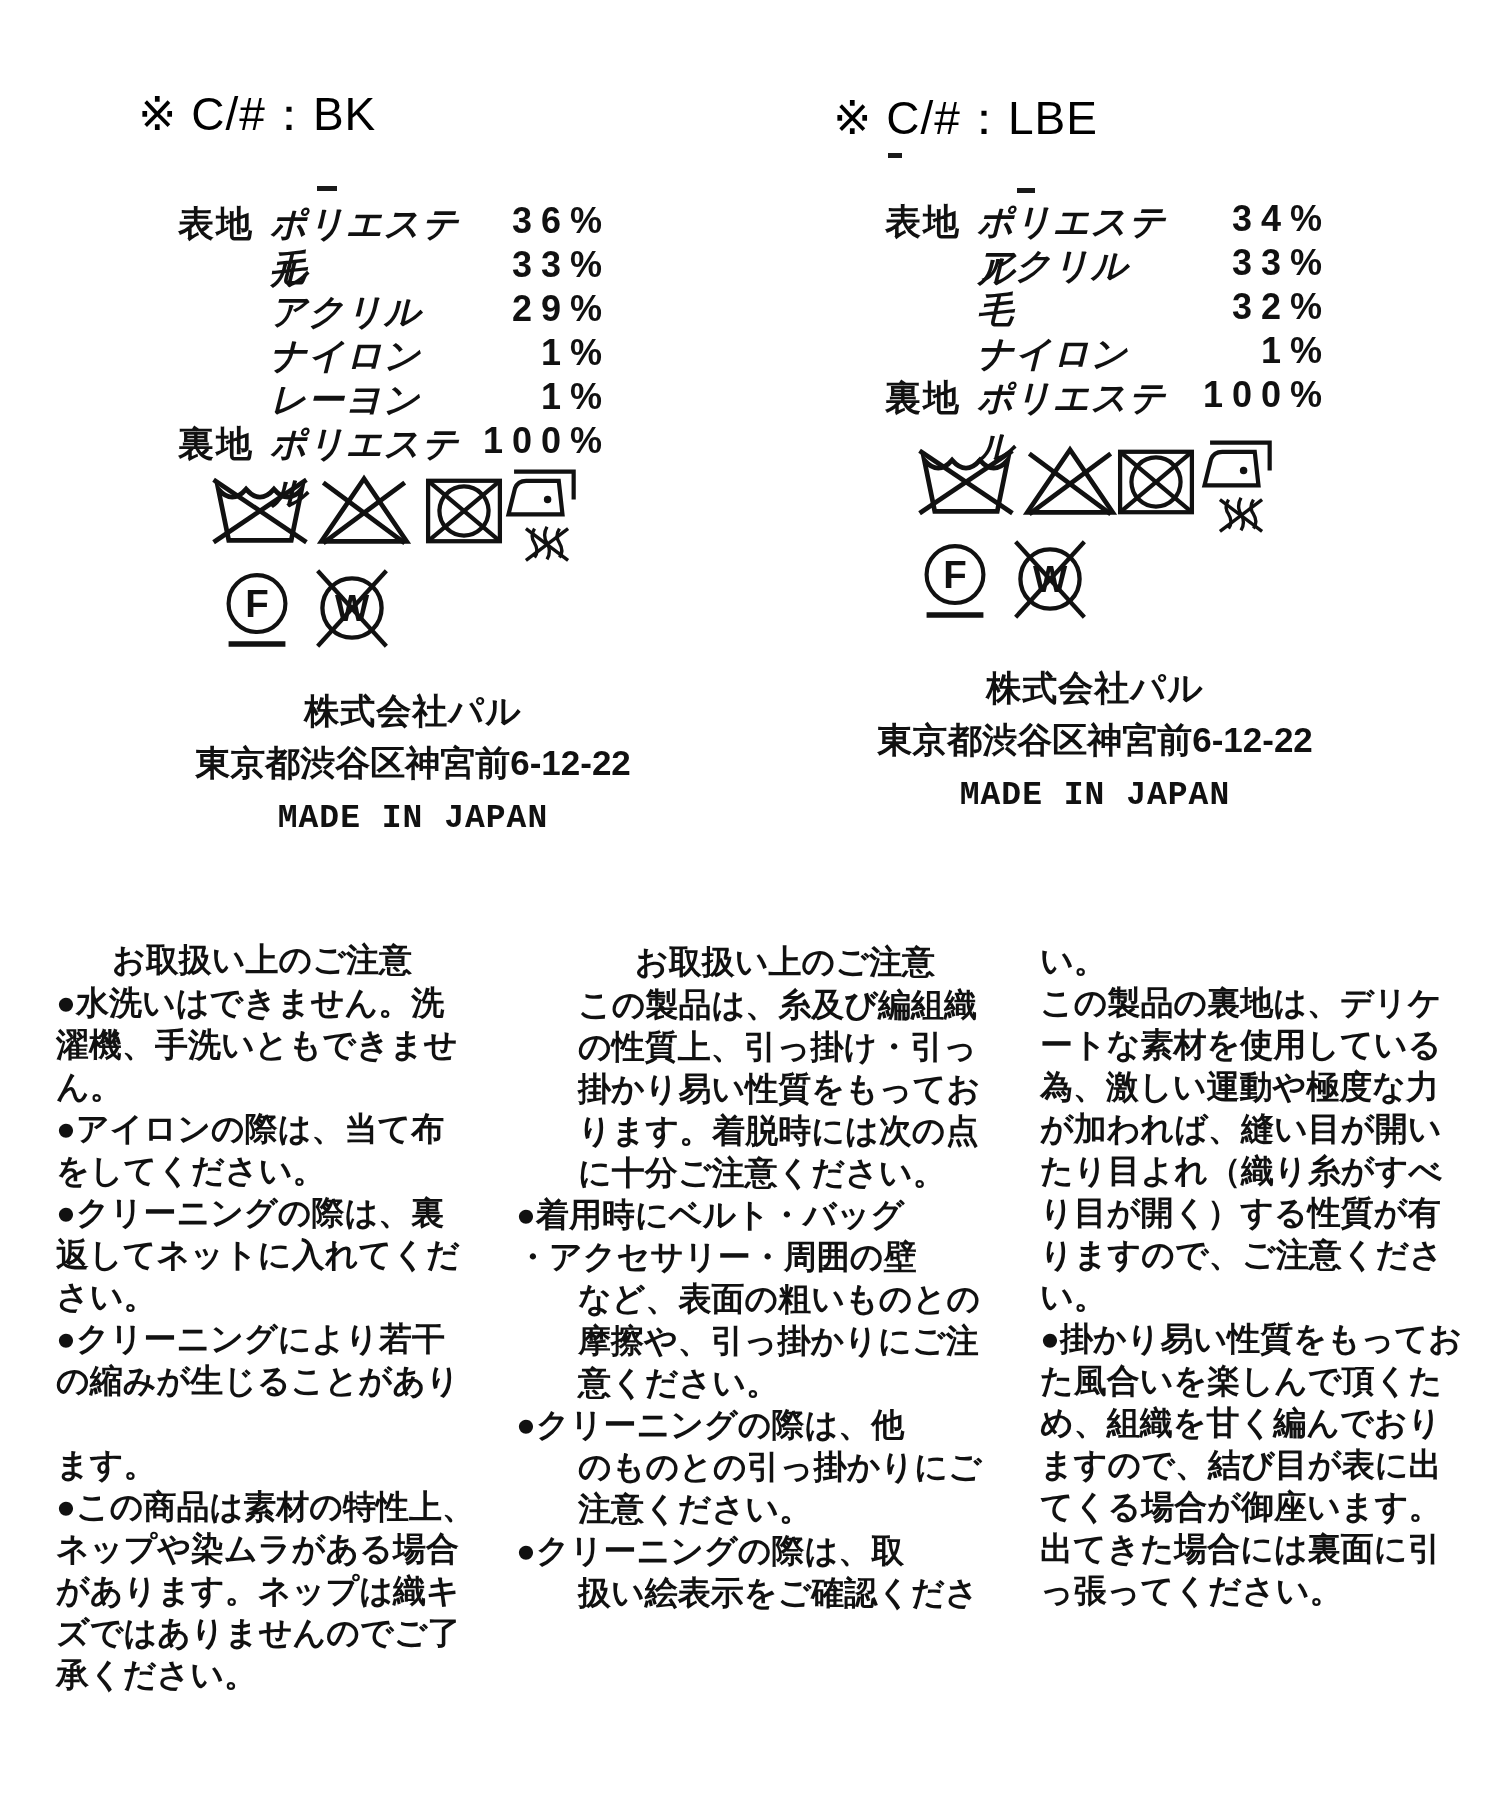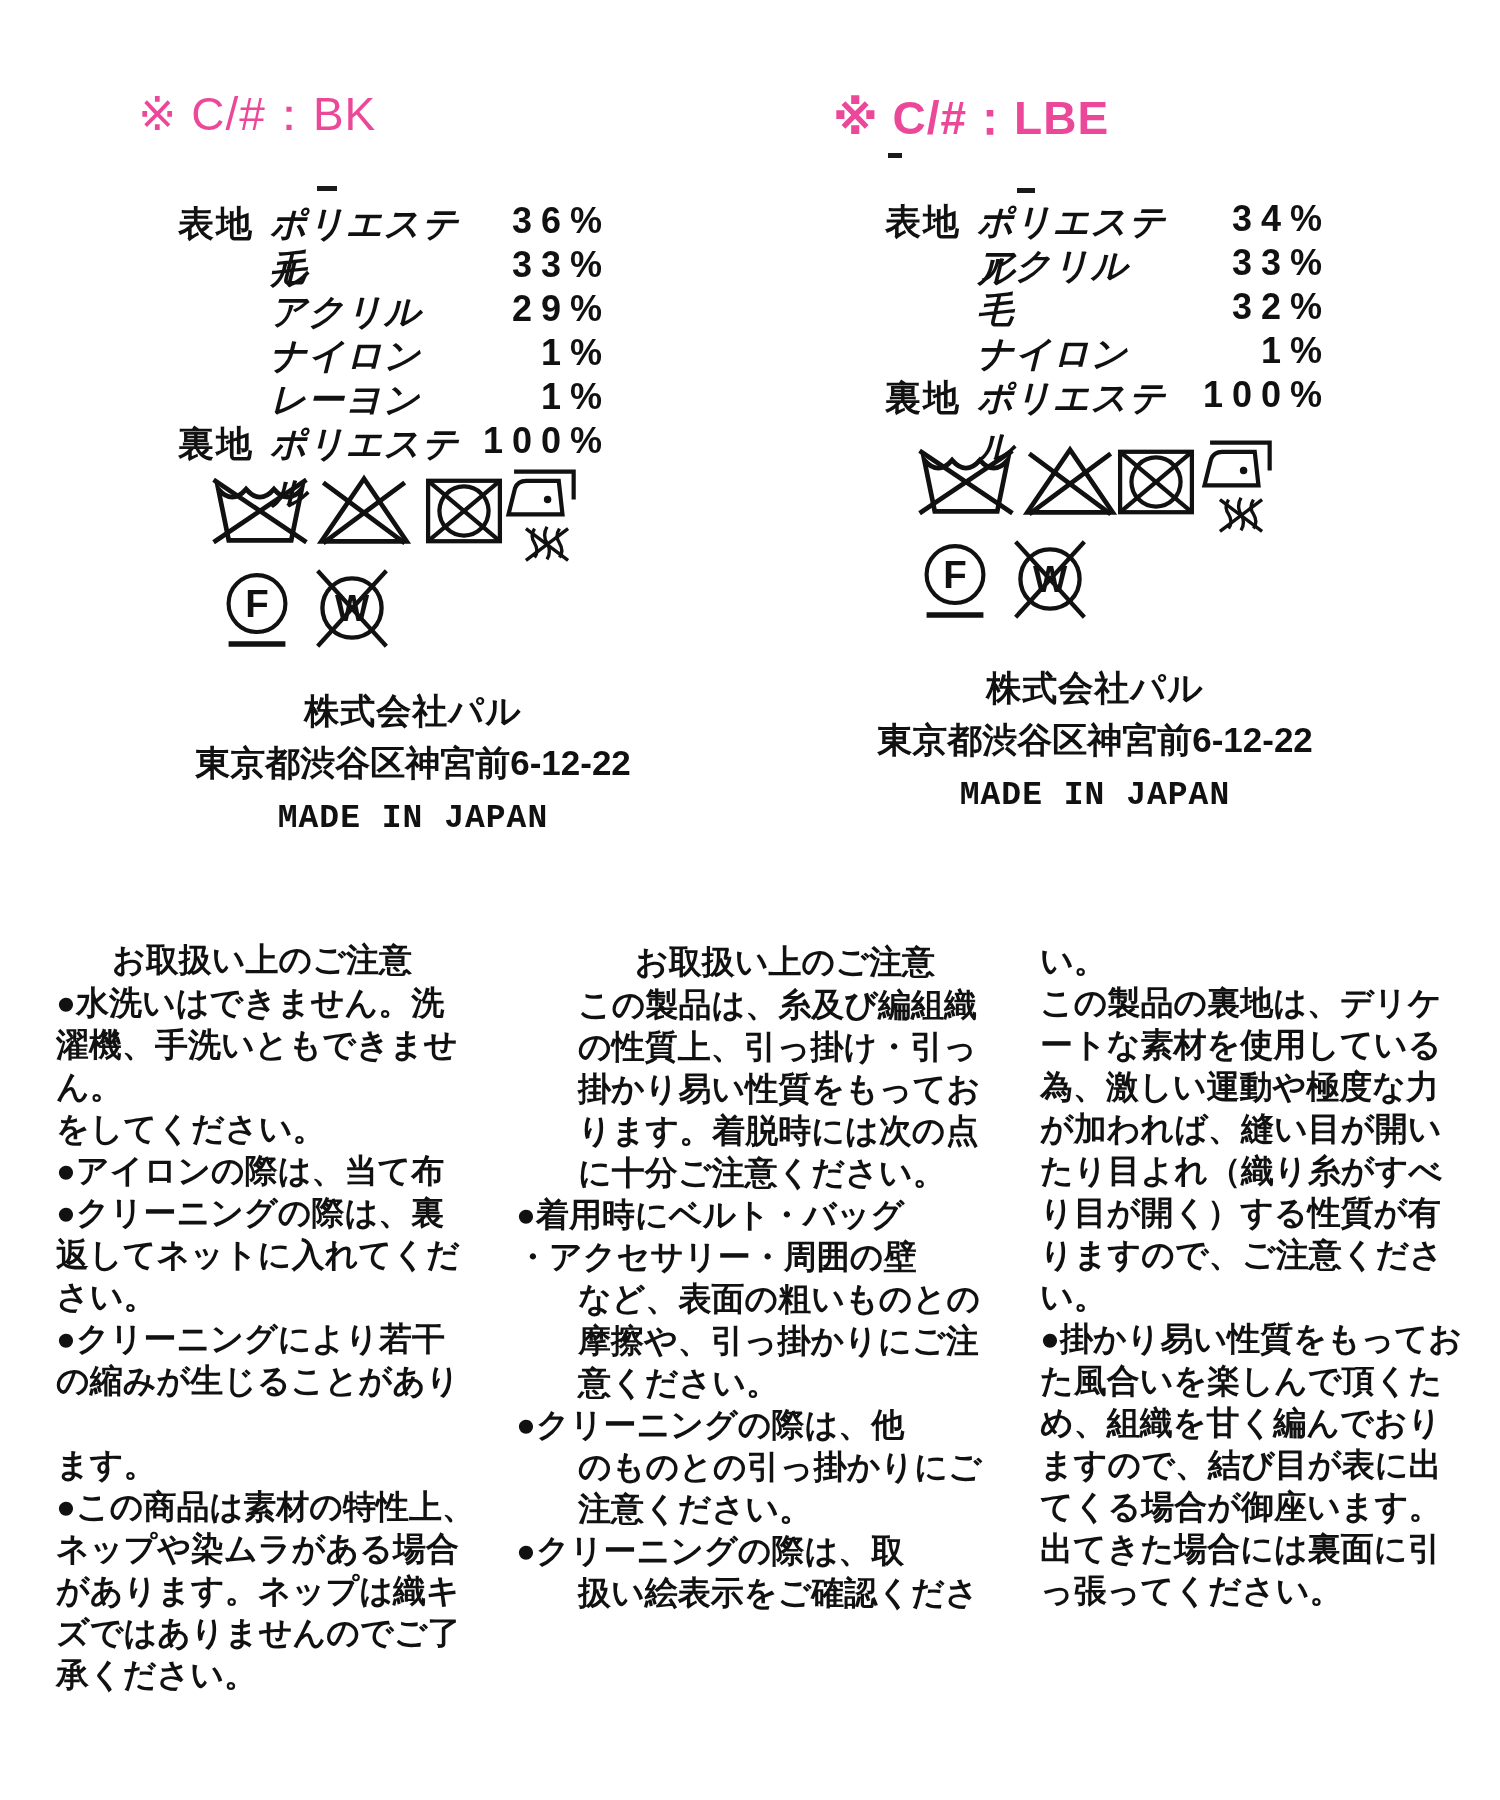--- a/index.html
+++ b/index.html
@@ -1,19 +1,19 @@
 <!DOCTYPE html>
 <html><head>
 <meta charset="utf-8">
 <style>
   html,body{margin:0;padding:0;background:#ffffff;}
   .page{position:relative;width:1500px;height:1800px;background:#ffffff;overflow:hidden;
         font-family:"Liberation Sans","DejaVu Sans",sans-serif;color:#111111;}
   .abs{position:absolute;}
-  .red-h{font-size:46px;color:#ec4899;letter-spacing:1px;white-space:pre;}
+  .red-h{font-size:46px;color:#000000;letter-spacing:1px;white-space:pre;}
   
   .comp{font-size:36px;font-weight:bold;}
   .crow{display:flex;height:44px;align-items:flex-start;}
   .part{width:92px;letter-spacing:2px;}
   .mat{flex:1;letter-spacing:1px;font-style:italic;}
   .pct{text-align:right;letter-spacing:9px;margin-right:-9px;white-space:nowrap;}
   
   .company{text-align:center;}
   .co-name{font-size:35px;font-weight:bold;letter-spacing:1px;}
   .co-addr{font-size:35px;font-weight:bold;margin-top:5px;white-space:nowrap;}
@@ -26,21 +26,21 @@
   .ititle{font-size:33px;font-weight:700;text-align:center;white-space:pre;}
   .icon svg{display:block;}
   .dash{background:#1a1a1a;}
 </style>
 </head>
 <body>
 
 <div class="page">
 
   <div class="abs red-h" style="left:138px;top:84px;">※ C/#：BK</div>
-  <div class="abs red-h" style="left:833px;top:88px;font-weight:bold;">※ C/#：LBE</div>
+  <div class="abs red-h" style="left:833px;top:88px;">※ C/#：LBE</div>
 
   <div class="abs dash" style="left:317px;top:186px;width:20px;height:5px;"></div>
   <div class="abs dash" style="left:1017px;top:188px;width:18px;height:5px;"></div>
   <div class="abs dash" style="left:888px;top:153px;width:14px;height:5px;"></div>
 
   <div class="abs comp" style="left:178px;top:200px;width:424px;">
 
       <div class="crow">
         <span class="part">表地</span>
         <span class="mat">ポリエステル</span>
@@ -230,22 +230,22 @@
     <div class="co-addr">東京都渋谷区神宮前6-12-22</div>
     <div class="co-made">MADE IN JAPAN</div>
   </div>
 
   <div class="abs ititle" style="left:56px;top:938px;width:412px;">お取扱い上のご注意</div>
   <div class="abs instr" style="left:56px;top:982px;">
 
   <div class="ln">●水洗いはできません。洗</div>
       <div class="ln">濯機、手洗いともできませ</div>
       <div class="ln">ん。</div>
+      <div class="ln">●アイロンの際は、当て布</div>
       <div class="ln">をしてください。</div>
-      <div class="ln">●アイロンの際は、当て布</div>
       <div class="ln">●クリーニングの際は、裏</div>
       <div class="ln">返してネットに入れてくだ</div>
       <div class="ln">さい。</div>
       <div class="ln">●クリーニングにより若干</div>
       <div class="ln">の縮みが生じることがあり</div>
       <div class="ln"></div>
       <div class="ln">ます。</div>
       <div class="ln">●この商品は素材の特性上、</div>
       <div class="ln">ネップや染ムラがある場合</div>
       <div class="ln">があります。ネップは織キ</div>

